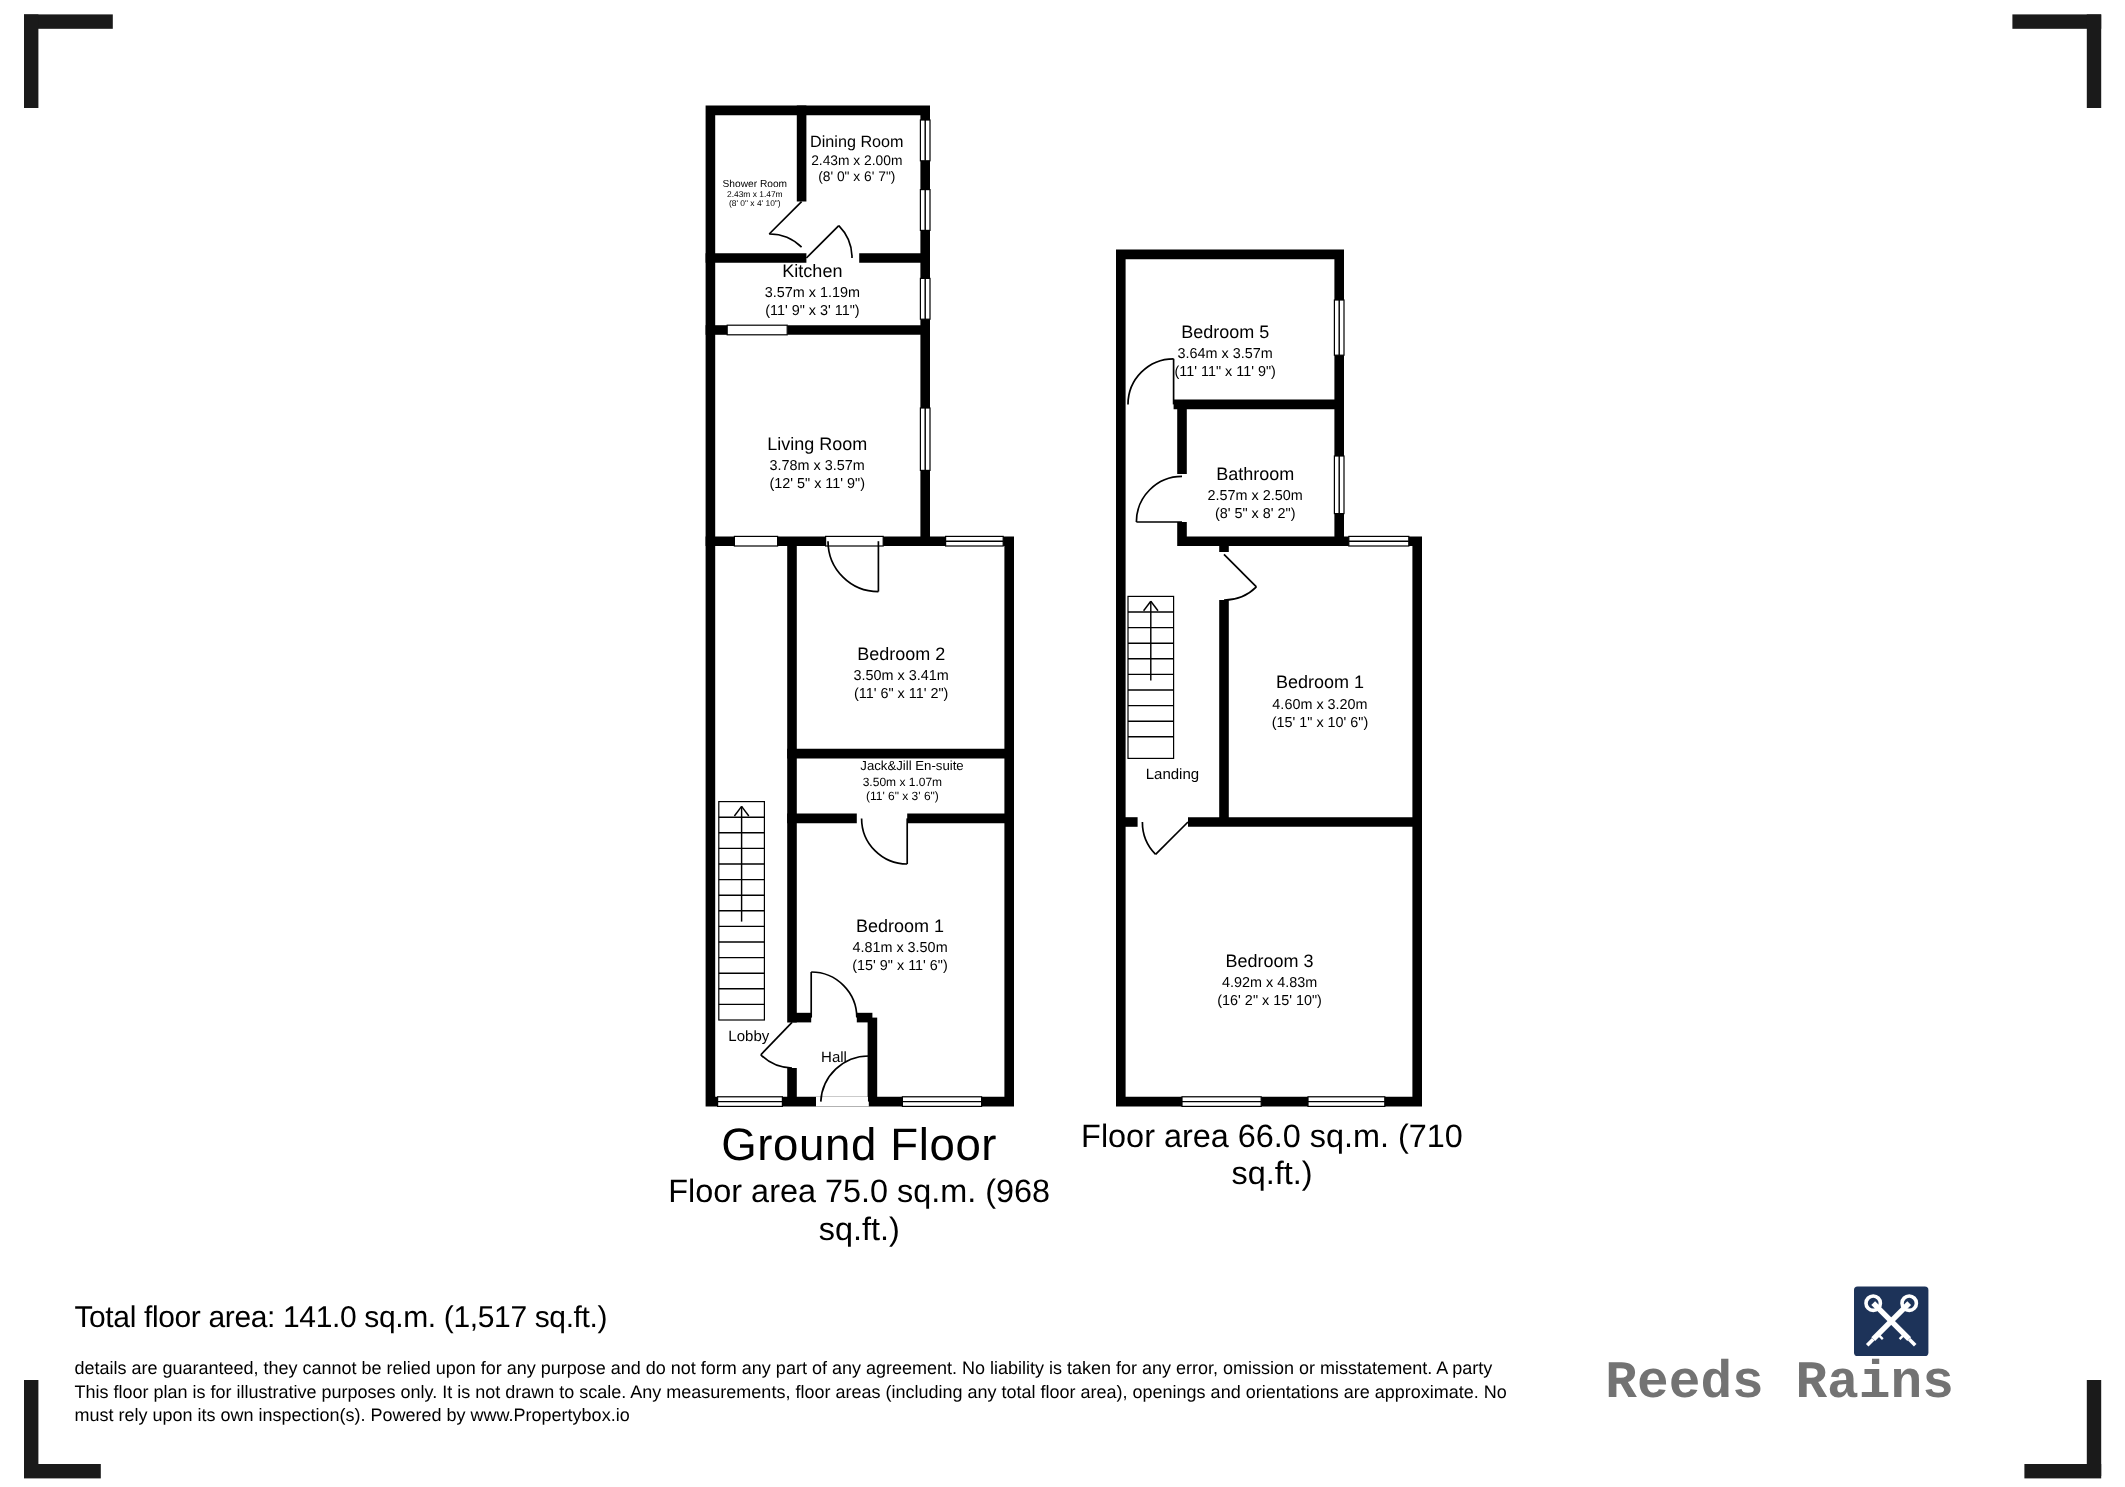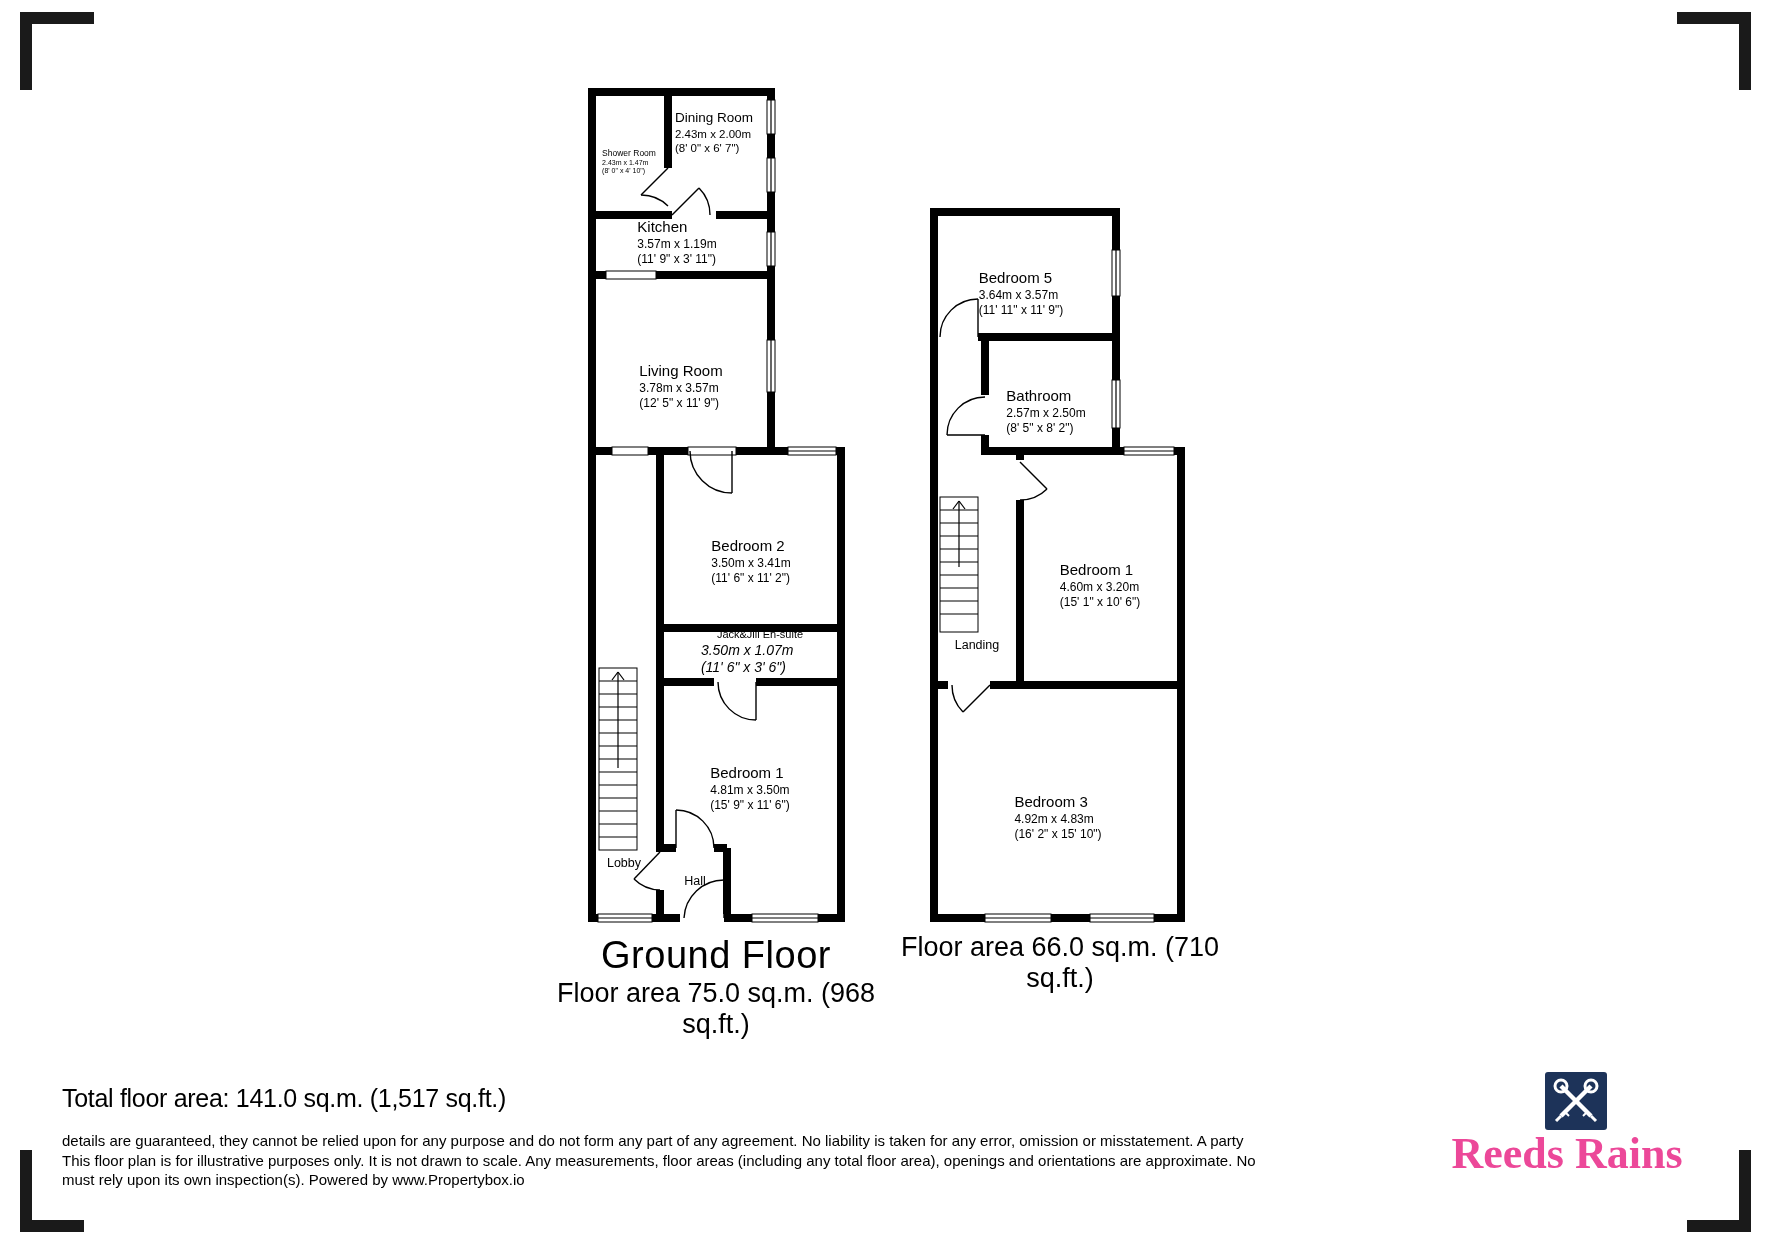--- a/index.html
+++ b/index.html
@@ -1,33 +1,33 @@
 <!DOCTYPE html>
 <html><head>
 <meta charset="utf-8">
 <style>
   html,body{margin:0;padding:0;background:#fff;}
   #canvas{
     position:relative;width:1771px;height:1239px;background:#ffffff;overflow:hidden;
     font-family:"Liberation Sans", sans-serif;color:#000;
   }
   #plan-svg{position:absolute;left:0;top:0;}
-  .room-label{position:absolute;transform:translate(-50%,-50%);text-align:left;white-space:nowrap;line-height:1.25;}
+  .room-label{position:absolute;transform:translate(-50%,-50%);text-align:center;white-space:nowrap;line-height:1.25;}
   .rname{font-size:15px;}
   .rdim{font-size:12px;}
-  .sm .rname{font-size:11px;margin-left:16px;} .sm .rdim{font-size:14px;font-style:italic;}
+  .sm .rname{font-size:11px;margin-left:16px;} .sm .rdim{font-size:10px;}
   .xs .rname{font-size:8.5px;} .xs .rdim{font-size:7px;}
   .solo{font-size:12.5px;}
   .floor-caption{position:absolute;transform:translateX(-50%);text-align:center;}
   .floor-title{font-size:38px;line-height:46px;letter-spacing:0.5px;}
   .floor-area{font-size:27px;line-height:31px;}
   .total-area{position:absolute;left:62px;top:1084px;font-size:25px;font-weight:400;letter-spacing:-0.3px;}
   .disclaimer{position:absolute;left:62px;top:1131px;width:1330px;font-size:15px;line-height:19.5px;}
-  .logo-text{position:absolute;left:1567px;top:1128px;transform:translateX(-50%);
-    font-family:Liberation Serif, serif;font-weight:700;font-size:44px;color:#ec4899;white-space:nowrap;}
+  .logo-text{position:absolute;left:1483px;top:1128px;transform:translateX(-50%);
+    font-family:Liberation Mono, monospace;font-weight:700;font-size:44px;color:#737373;white-space:nowrap;}
   .wall{fill:#ffffff;stroke:#000;stroke-width:8;}
   .iw{stroke:#000;stroke-width:8;fill:none;}
   .thin{stroke:#000;stroke-width:1.2;fill:none;}
   .door{stroke:#000;stroke-width:1.4;fill:none;}
   .winrect{fill:#fff;stroke:#000;stroke-width:1;}
   .mark{fill:#1a1a1a;}
 </style>
 </head>
 <body>
 

